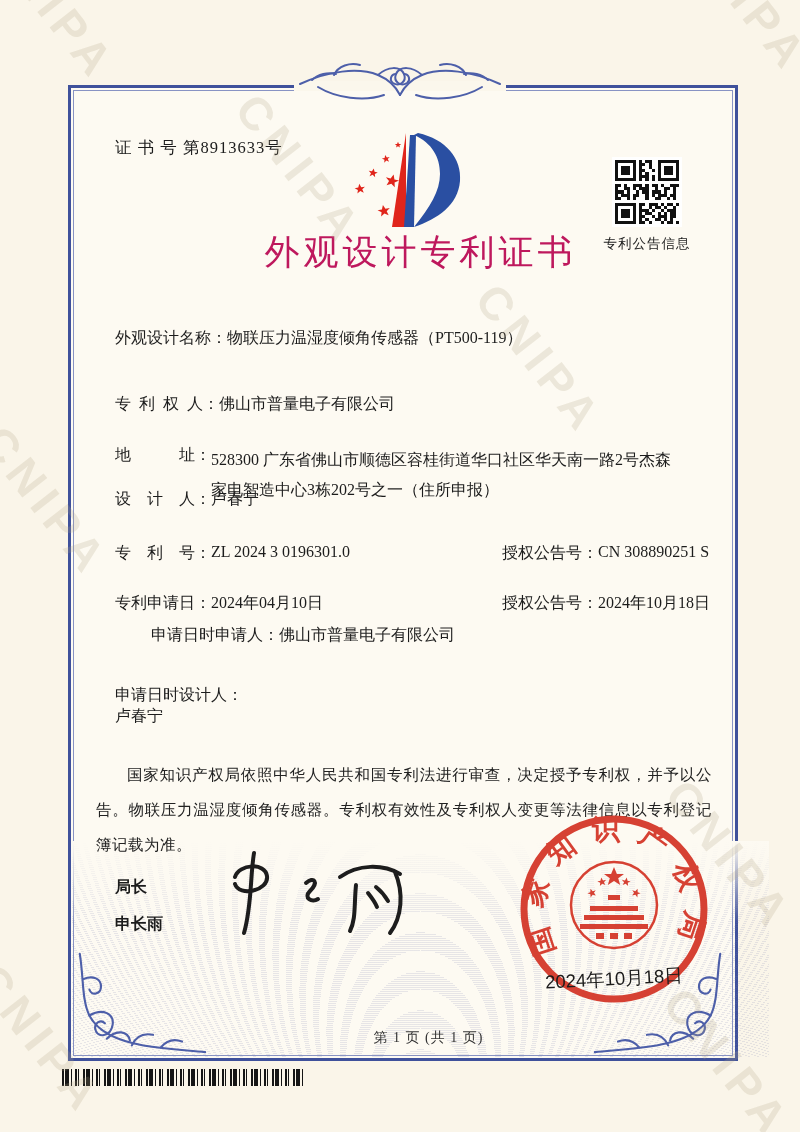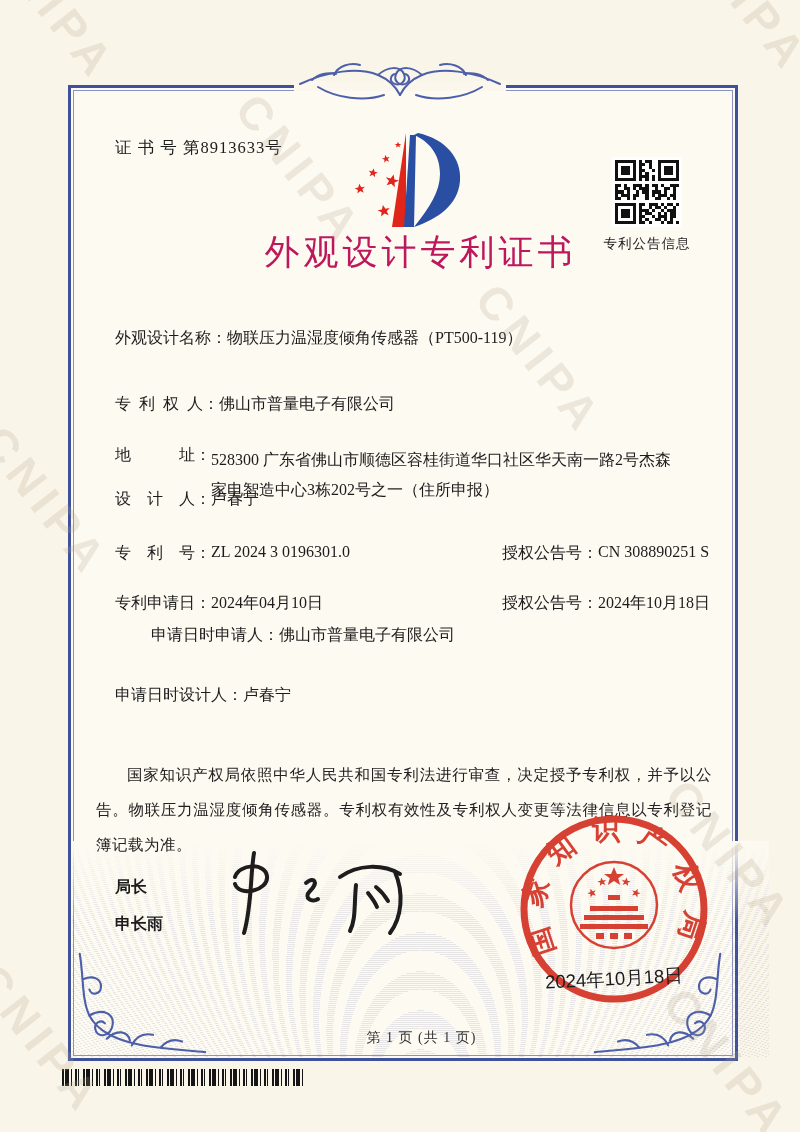--- a/index.html
+++ b/index.html
@@ -60,21 +60,21 @@
     background:linear-gradient(to bottom,#fdfaf2 0%,rgba(253,250,242,0) 38%);
   }
   
   .sig-title{position:absolute;left:47px;top:792px;font-size:16px;font-weight:600;
     font-family:"Liberation Sans","DejaVu Sans",sans-serif;}
   .sig-name{position:absolute;left:47px;top:829px;font-size:16px;font-weight:600;
     font-family:"Liberation Sans","DejaVu Sans",sans-serif;}
   .sig-script{position:absolute;left:150px;top:756px;}
   .seal{position:absolute;left:448px;top:726px;opacity:0.96;}
   
-  .page-footer{position:absolute;left:1px;top:944px;width:100%;text-align:center;
+  .page-footer{position:absolute;left:8px;top:944px;width:100%;text-align:center;
     font-size:14px;color:#333;letter-spacing:1px;}
   .barcode{
     position:absolute;left:62px;top:1069px;width:244px;height:17px;z-index:4;
     background:repeating-linear-gradient(90deg,
       #151515 0 2px,transparent 2px 3px,
       #151515 3px 7px,transparent 7px 9px,
       #151515 9px 10px,transparent 10px 13px,
       #151515 13px 15px,transparent 15px 16px,
       #151515 16px 17px,transparent 17px 21px);
   }
@@ -220,21 +220,21 @@
     <span class="lbl">专　利　号：</span><span class="val">ZL 2024 3 0196301.0</span>
     <span class="col2"><span class="lbl">授权公告号：</span><span class="val">CN 308890251 S</span></span>
   </div>
   <div class="row" style="top:508px;width:620px;">
     <span class="lbl">专利申请日：</span><span class="val">2024年04月10日</span>
     <span class="col2"><span class="lbl">授权公告号：</span><span class="val">2024年10月18日</span></span>
   </div>
   <div class="row" style="top:540px;margin-left:36px;">
     <span class="lbl">申请日时申请人：</span><span class="val">佛山市普量电子有限公司</span>
   </div>
-  <div class="row" style="top:600px;">
+  <div class="row" style="top:600px;flex-direction:column;">
     <span class="lbl">申请日时设计人：</span><span class="val">卢春宁</span>
   </div>
 
   <div class="statement">国家知识产权局依照中华人民共和国专利法进行审查，决定授予专利权，并予以公告。物联压力温湿度倾角传感器。专利权有效性及专利权人变更等法律信息以专利登记簿记载为准。</div>
 
   <div class="sig-title">局长</div>
   <div class="sig-name">申长雨</div>
 
   <div class="sig-script">
     <svg width="210" height="105" viewBox="0 0 210 105">

